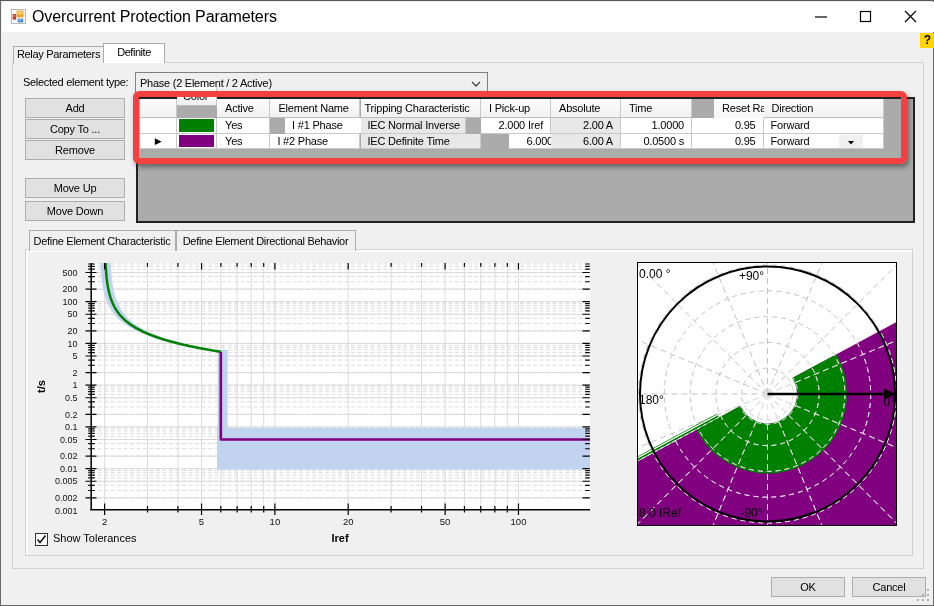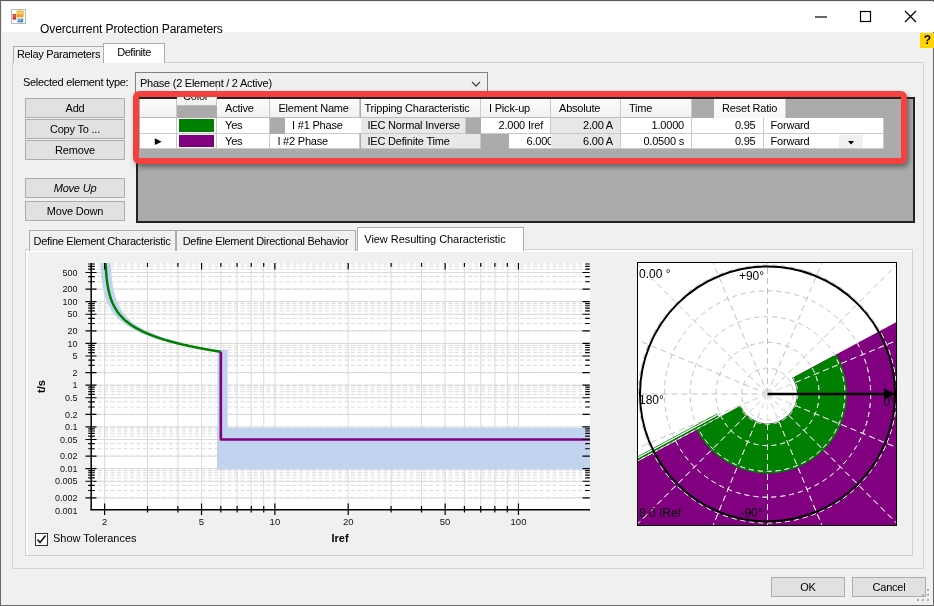--- a/index.html
+++ b/index.html
@@ -1,19 +1,19 @@
 <!DOCTYPE html>
 <html><head><meta charset="utf-8">
 <style>
 html,body{margin:0;padding:0;}
 body{width:934px;height:606px;overflow:hidden;font-family:"Liberation Sans",sans-serif;-webkit-font-smoothing:antialiased;}
 .abs{position:absolute;}
 #win{position:absolute;left:0;top:0;width:934px;height:606px;background:#f0f0f0;box-sizing:border-box;border:1px solid #696969;border-top:1px solid #585858;}
 .titlebar{position:absolute;left:1px;top:1px;width:932px;height:30px;background:#ffffff;}
-.title{position:absolute;left:31px;top:21px;font-size:12px;color:#000;white-space:nowrap;margin-left:8px;}
+.title{position:absolute;left:31px;top:7px;font-size:16px;color:#000;white-space:nowrap;}
 .btn{position:absolute;box-sizing:border-box;background:#e1e1e1;border:1px solid #adadad;font-size:11px;letter-spacing:-0.2px;white-space:nowrap;color:#000;text-align:center;line-height:18px;}
 .tab{position:absolute;box-sizing:border-box;background:#f0f0f0;border:1px solid #acacac;border-bottom:none;font-size:11px;letter-spacing:-0.3px;color:#000;text-align:center;white-space:nowrap;overflow:hidden;}
 .tabsel{background:#ffffff;z-index:3;}
 .gridcell{position:absolute;box-sizing:border-box;border-right:1px solid #c9c9c9;border-bottom:1px solid #c9c9c9;font-size:11px;letter-spacing:-0.2px;white-space:nowrap;overflow:hidden;background:#fff;color:#000;}
 .hdr{background:linear-gradient(#fdfdfd,#f1f1f1);text-align:left;padding-left:8px;border-bottom:1px solid #bdbdbd;}
 .num{text-align:right;padding-right:7px;}
 .ro{background:#e8e8e8;}
 </style></head><body>
 <div id="win">
 <div class="titlebar"></div>
@@ -39,32 +39,33 @@
 <div class="abs" style="left:22px;top:75px;font-size:11px;letter-spacing:-0.3px;color:#000;white-space:nowrap;">Selected element type:</div>
 <div class="abs" style="left:134px;top:71px;width:353px;height:23px;box-sizing:border-box;background:#efefef;border:1px solid #808080;">
 <div class="abs" style="left:4px;top:4px;font-size:11px;letter-spacing:-0.25px;color:#000;white-space:nowrap;">Phase (2 Element / 2 Active)</div>
 <svg class="abs" style="right:6px;top:8px" width="10" height="6">
         <path d="M1 1 L5 5 L9 1" stroke="#444" stroke-width="1.3" fill="none"></path>
       </svg>
 </div>
 <div class="btn" style="left:24px;top:97px;width:100px;height:20px;">Add</div>
 <div class="btn" style="left:24px;top:118px;width:100px;height:20px;">Copy To ...</div>
 <div class="btn" style="left:24px;top:139px;width:100px;height:20px;">Remove</div>
-<div class="btn" style="left:24px;top:177px;width:100px;height:20px;font-style:italic;">Move Up</div>
+<div class="btn" style="left:24px;top:177px;width:100px;height:20px;">Move Up</div>
 <div class="btn" style="left:24px;top:200px;width:100px;height:20px;">Move Down</div>
 <div class="abs" style="left:135px;top:96px;width:779px;height:126px;box-sizing:border-box;background:#ababab;border:2px solid #222222;"></div>
 <div class="gridcell hdr" style="left:139.0px;top:98px;width:37.0px;height:19px;line-height:18px;padding-left:8px;"></div>
 <div class="gridcell hdr" style="left:176.0px;top:86px;width:40.0px;height:19px;line-height:18px;padding-left:6px;">Color</div>
 <div class="gridcell hdr" style="left:216.0px;top:98px;width:53.4px;height:19px;line-height:18px;padding-left:8px;">Active</div>
 <div class="gridcell hdr" style="left:269.4px;top:98px;width:90.1px;height:19px;line-height:18px;padding-left:8px;">Element Name</div>
 <div class="gridcell hdr" style="left:359.5px;top:98px;width:120.5px;height:19px;line-height:18px;padding-left:4px;">Tripping Characteristic</div>
 <div class="gridcell hdr" style="left:480.0px;top:98px;width:70.0px;height:19px;line-height:18px;padding-left:8px;">I Pick-up</div>
 <div class="gridcell hdr" style="left:550.0px;top:98px;width:70.0px;height:19px;line-height:18px;padding-left:8px;">Absolute</div>
 <div class="gridcell hdr" style="left:620.0px;top:98px;width:71.0px;height:19px;line-height:18px;padding-left:8px;">Time</div>
 <div class="gridcell hdr" style="left:713px;top:98px;width:71.5px;height:36px;line-height:18px;padding-left:8px;">Reset Ratio</div>
+<div class="gridcell hdr" style="left:762.5px;top:98px;width:120.5px;height:19px;line-height:18px;padding-left:8px;">Direction</div>
 <div class="gridcell" style="left:139.0px;top:117.0px;width:37.0px;height:15.5px;line-height:14px;text-align:center;"></div>
 <div class="gridcell" style="left:176.0px;top:117.0px;width:40.0px;height:15.5px;line-height:14px;">
       <div style="position:absolute;left:2px;top:1px;right:2px;bottom:1px;background:#008000;"></div>
     </div>
 <div class="gridcell" style="left:216.0px;top:117.0px;width:53.4px;height:15.5px;line-height:14px;padding-left:8px;">Yes</div>
 <div class="gridcell" style="left:284px;top:117.0px;width:90.1px;height:15.5px;line-height:14px;padding-left:7px;">I #1 Phase</div>
 <div class="gridcell ro" style="left:359.5px;top:117.0px;width:105px;height:15.5px;line-height:14px;padding-left:7px;">IEC Normal Inverse</div>
 <div class="gridcell num" style="left:480.0px;top:117.0px;width:70.0px;height:15.5px;line-height:14px;">2.000 Iref</div>
 <div class="gridcell num ro" style="left:550.0px;top:117.0px;width:70.0px;height:15.5px;line-height:14px;">2.00 A</div>
 <div class="gridcell num" style="left:620.0px;top:117.0px;width:71.0px;height:15.5px;line-height:14px;">1.0000</div>
@@ -81,21 +82,20 @@
 <div class="gridcell num ro" style="left:550.0px;top:132.5px;width:70.0px;height:15.5px;line-height:14px;">6.00 A</div>
 <div class="gridcell num" style="left:620.0px;top:132.5px;width:71.0px;height:15.5px;line-height:14px;">0.0500 s</div>
 <div class="gridcell num" style="left:691.0px;top:132.5px;width:71.5px;height:15.5px;line-height:14px;">0.95</div>
 <div class="gridcell" style="left:762.5px;top:132.5px;width:120.5px;height:15.5px;line-height:14px;padding-left:7px;">Forward</div>
 <div class="abs" style="left:838px;top:134px;width:24px;height:12.5px;background:#f0f0f0;"><svg width="24" height="13">
         <path d="M9 5 L12 8.5 L15 5 Z" fill="#000"></path>
       </svg></div>
 <div class="abs" style="left:24px;top:248px;width:888px;height:307px;box-sizing:border-box;border:1px solid #cfcfcf;background:#f0f0f0;box-shadow:inset 2px 2px 0 #ffffff;"></div>
 <div class="tab" style="left:174.5px;top:229px;width:180px;height:21px;line-height:20px;letter-spacing:-0.32px;">Define Element Directional Behavior</div>
 <div class="tab" style="left:27.5px;top:229px;width:147px;height:21px;line-height:20px;">Define Element Characteristic</div>
-<div class="tab tabsel" style="left:356px;top:226px;width:167px;height:24px;line-height:22px;letter-spacing:-0.05px;padding-right:11px;">View Resulting Characteristic</div>
 <svg width="934" height="606" viewBox="0 0 934 606" style="position:absolute;left:0;top:0;" font-family="Liberation Sans, sans-serif">
       <rect x="90.0" y="262.0" width="499.0" height="246.0" fill="#ffffff"></rect>
 <path d="M103.60 262.00 V508.00 M146.50 262.00 V508.00 M176.93 262.00 V508.00 M200.54 262.00 V508.00 M219.83 262.00 V508.00 M236.13 262.00 V508.00 M250.26 262.00 V508.00 M262.72 262.00 V508.00 M273.87 262.00 V508.00 M347.20 262.00 V508.00 M390.10 262.00 V508.00 M420.53 262.00 V508.00 M444.14 262.00 V508.00 M463.43 262.00 V508.00 M479.73 262.00 V508.00 M493.86 262.00 V508.00 M506.32 262.00 V508.00 M517.47 262.00 V508.00 M90.00 271.50 H589.00 M90.00 288.11 H589.00 M90.00 300.68 H589.00 M90.00 313.25 H589.00 M90.00 329.86 H589.00 M90.00 342.43 H589.00 M90.00 355.00 H589.00 M90.00 371.61 H589.00 M90.00 384.18 H589.00 M90.00 396.75 H589.00 M90.00 413.36 H589.00 M90.00 425.93 H589.00 M90.00 438.50 H589.00 M90.00 455.11 H589.00 M90.00 467.68 H589.00 M90.00 480.25 H589.00 M90.00 496.86 H589.00" stroke="#dcdcdc" stroke-width="1" fill="none"></path>
 <path d="M90.00 496.86 H589.00 M90.00 489.51 H589.00 M90.00 484.30 H589.00 M90.00 480.25 H589.00 M90.00 476.94 H589.00 M90.00 474.15 H589.00 M90.00 471.73 H589.00 M90.00 469.59 H589.00 M90.00 467.68 H589.00 M90.00 455.11 H589.00 M90.00 447.76 H589.00 M90.00 442.55 H589.00 M90.00 438.50 H589.00 M90.00 435.19 H589.00 M90.00 432.40 H589.00 M90.00 429.98 H589.00 M90.00 427.84 H589.00 M90.00 425.93 H589.00 M90.00 413.36 H589.00 M90.00 406.01 H589.00 M90.00 400.80 H589.00 M90.00 396.75 H589.00 M90.00 393.44 H589.00 M90.00 390.65 H589.00 M90.00 388.23 H589.00 M90.00 386.09 H589.00 M90.00 384.18 H589.00 M90.00 371.61 H589.00 M90.00 364.26 H589.00 M90.00 359.05 H589.00 M90.00 355.00 H589.00 M90.00 351.69 H589.00 M90.00 348.90 H589.00 M90.00 346.48 H589.00 M90.00 344.34 H589.00 M90.00 342.43 H589.00 M90.00 329.86 H589.00 M90.00 322.51 H589.00 M90.00 317.30 H589.00 M90.00 313.25 H589.00 M90.00 309.94 H589.00 M90.00 307.15 H589.00 M90.00 304.73 H589.00 M90.00 302.59 H589.00 M90.00 300.68 H589.00 M90.00 288.11 H589.00 M90.00 280.76 H589.00 M90.00 275.55 H589.00 M90.00 271.50 H589.00 M90.00 268.19 H589.00 M90.00 265.40 H589.00 M90.00 262.98 H589.00" stroke="#d7d7d7" stroke-width="0.9" fill="none" stroke-dasharray="4 2.5"></path>
 <g fill="#c1d3ee">
 <path d="M99.32 262.00 L100.28 275.42 L101.24 283.05 L102.20 288.40 L103.16 292.53 L104.12 295.89 L105.08 298.73 L106.04 301.18 L107.01 303.34 L107.97 305.27 L108.93 307.01 L109.89 308.60 L110.85 310.07 L111.81 311.42 L112.77 312.68 L113.73 313.86 L114.70 314.97 L115.66 316.01 L116.62 317.00 L117.58 317.93 L118.54 318.82 L119.50 319.67 L120.46 320.48 L121.42 321.26 L122.39 322.00 L123.35 322.72 L124.31 323.41 L125.27 324.07 L126.23 324.71 L127.19 325.33 L128.15 325.93 L129.11 326.50 L130.08 327.07 L131.04 327.61 L132.00 328.14 L132.96 328.65 L133.92 329.15 L134.88 329.64 L135.84 330.11 L136.80 330.57 L137.77 331.02 L138.73 331.46 L139.69 331.89 L140.65 332.31 L141.61 332.72 L142.57 333.12 L143.53 333.51 L144.49 333.90 L145.46 334.28 L146.42 334.64 L147.38 335.01 L148.34 335.36 L149.30 335.71 L150.26 336.05 L151.22 336.38 L152.18 336.71 L153.15 337.03 L154.11 337.35 L155.07 337.66 L156.03 337.97 L156.99 338.27 L157.95 338.57 L158.91 338.86 L159.87 339.15 L160.84 339.43 L161.80 339.71 L162.76 339.99 L163.72 340.26 L164.68 340.52 L165.64 340.79 L166.60 341.05 L167.56 341.30 L168.53 341.55 L169.49 341.80 L170.45 342.05 L171.41 342.29 L172.37 342.53 L173.33 342.76 L174.29 343.00 L175.25 343.23 L176.22 343.45 L177.18 343.68 L178.14 343.90 L179.10 344.12 L180.06 344.34 L181.02 344.55 L181.98 344.76 L182.94 344.97 L183.91 345.18 L184.87 345.38 L185.83 345.58 L186.79 345.78 L187.75 345.98 L188.71 346.18 L189.67 346.37 L190.63 346.56 L191.60 346.75 L192.56 346.94 L193.52 347.13 L194.48 347.31 L195.44 347.49 L196.40 347.67 L197.36 347.85 L198.32 348.03 L199.29 348.20 L200.25 348.38 L201.21 348.55 L202.17 348.72 L203.13 348.89 L204.09 349.06 L205.05 349.22 L206.01 349.39 L206.98 349.55 L207.94 349.71 L208.90 349.87 L209.86 350.03 L210.82 350.19 L211.78 350.34 L212.74 350.50 L213.70 350.65 L214.67 350.80 L224.99 350.80 L224.03 350.65 L223.07 350.50 L222.10 350.34 L221.14 350.19 L220.18 350.03 L219.22 349.87 L218.26 349.71 L217.30 349.55 L216.34 349.39 L215.38 349.22 L214.41 349.06 L213.45 348.89 L212.49 348.72 L211.53 348.55 L210.57 348.38 L209.61 348.20 L208.65 348.03 L207.69 347.85 L206.72 347.67 L205.76 347.49 L204.80 347.31 L203.84 347.13 L202.88 346.94 L201.92 346.75 L200.96 346.56 L200.00 346.37 L199.03 346.18 L198.07 345.98 L197.11 345.78 L196.15 345.58 L195.19 345.38 L194.23 345.18 L193.27 344.97 L192.31 344.76 L191.34 344.55 L190.38 344.34 L189.42 344.12 L188.46 343.90 L187.50 343.68 L186.54 343.45 L185.58 343.23 L184.62 343.00 L183.65 342.76 L182.69 342.53 L181.73 342.29 L180.77 342.05 L179.81 341.80 L178.85 341.55 L177.89 341.30 L176.93 341.05 L175.96 340.79 L175.00 340.52 L174.04 340.26 L173.08 339.99 L172.12 339.71 L171.16 339.43 L170.20 339.15 L169.24 338.86 L168.27 338.57 L167.31 338.27 L166.35 337.97 L165.39 337.66 L164.43 337.35 L163.47 337.03 L162.51 336.71 L161.55 336.38 L160.58 336.05 L159.62 335.71 L158.66 335.36 L157.70 335.01 L156.74 334.64 L155.78 334.28 L154.82 333.90 L153.86 333.51 L152.89 333.12 L151.93 332.72 L150.97 332.31 L150.01 331.89 L149.05 331.46 L148.09 331.02 L147.13 330.57 L146.17 330.11 L145.20 329.64 L144.24 329.15 L143.28 328.65 L142.32 328.14 L141.36 327.61 L140.40 327.07 L139.44 326.50 L138.48 325.93 L137.51 325.33 L136.55 324.71 L135.59 324.07 L134.63 323.41 L133.67 322.72 L132.71 322.00 L131.75 321.26 L130.79 320.48 L129.82 319.67 L128.86 318.82 L127.90 317.93 L126.94 317.00 L125.98 316.01 L125.02 314.97 L124.06 313.86 L123.10 312.68 L122.13 311.42 L121.17 310.07 L120.21 308.60 L119.25 307.01 L118.29 305.27 L117.33 303.34 L116.37 301.18 L115.41 298.73 L114.44 295.89 L113.48 292.53 L112.52 288.40 L111.56 283.05 L110.60 275.42 L109.64 262.00 Z"></path>
 <rect x="216.60" y="348.80" width="10.00" height="78.06"></rect>
 <rect x="216.00" y="426.86" width="373.00" height="41.75"></rect>
 </g>
 <path d="M104.48 262.00 L105.44 275.42 L106.40 283.05 L107.36 288.40 L108.32 292.53 L109.28 295.89 L110.24 298.73 L111.21 301.18 L112.17 303.34 L113.13 305.27 L114.09 307.01 L115.05 308.60 L116.01 310.07 L116.97 311.42 L117.93 312.68 L118.90 313.86 L119.86 314.97 L120.82 316.01 L121.78 317.00 L122.74 317.93 L123.70 318.82 L124.66 319.67 L125.62 320.48 L126.59 321.26 L127.55 322.00 L128.51 322.72 L129.47 323.41 L130.43 324.07 L131.39 324.71 L132.35 325.33 L133.31 325.93 L134.28 326.50 L135.24 327.07 L136.20 327.61 L137.16 328.14 L138.12 328.65 L139.08 329.15 L140.04 329.64 L141.00 330.11 L141.97 330.57 L142.93 331.02 L143.89 331.46 L144.85 331.89 L145.81 332.31 L146.77 332.72 L147.73 333.12 L148.69 333.51 L149.66 333.90 L150.62 334.28 L151.58 334.64 L152.54 335.01 L153.50 335.36 L154.46 335.71 L155.42 336.05 L156.38 336.38 L157.35 336.71 L158.31 337.03 L159.27 337.35 L160.23 337.66 L161.19 337.97 L162.15 338.27 L163.11 338.57 L164.07 338.86 L165.04 339.15 L166.00 339.43 L166.96 339.71 L167.92 339.99 L168.88 340.26 L169.84 340.52 L170.80 340.79 L171.76 341.05 L172.73 341.30 L173.69 341.55 L174.65 341.80 L175.61 342.05 L176.57 342.29 L177.53 342.53 L178.49 342.76 L179.45 343.00 L180.42 343.23 L181.38 343.45 L182.34 343.68 L183.30 343.90 L184.26 344.12 L185.22 344.34 L186.18 344.55 L187.14 344.76 L188.11 344.97 L189.07 345.18 L190.03 345.38 L190.99 345.58 L191.95 345.78 L192.91 345.98 L193.87 346.18 L194.83 346.37 L195.80 346.56 L196.76 346.75 L197.72 346.94 L198.68 347.13 L199.64 347.31 L200.60 347.49 L201.56 347.67 L202.52 347.85 L203.49 348.03 L204.45 348.20 L205.41 348.38 L206.37 348.55 L207.33 348.72 L208.29 348.89 L209.25 349.06 L210.21 349.22 L211.18 349.39 L212.14 349.55 L213.10 349.71 L214.06 349.87 L215.02 350.03 L215.98 350.19 L216.94 350.34 L217.90 350.50 L218.87 350.65 L219.83 350.80" stroke="#008000" stroke-width="2.5" fill="none" stroke-linejoin="round"></path>

